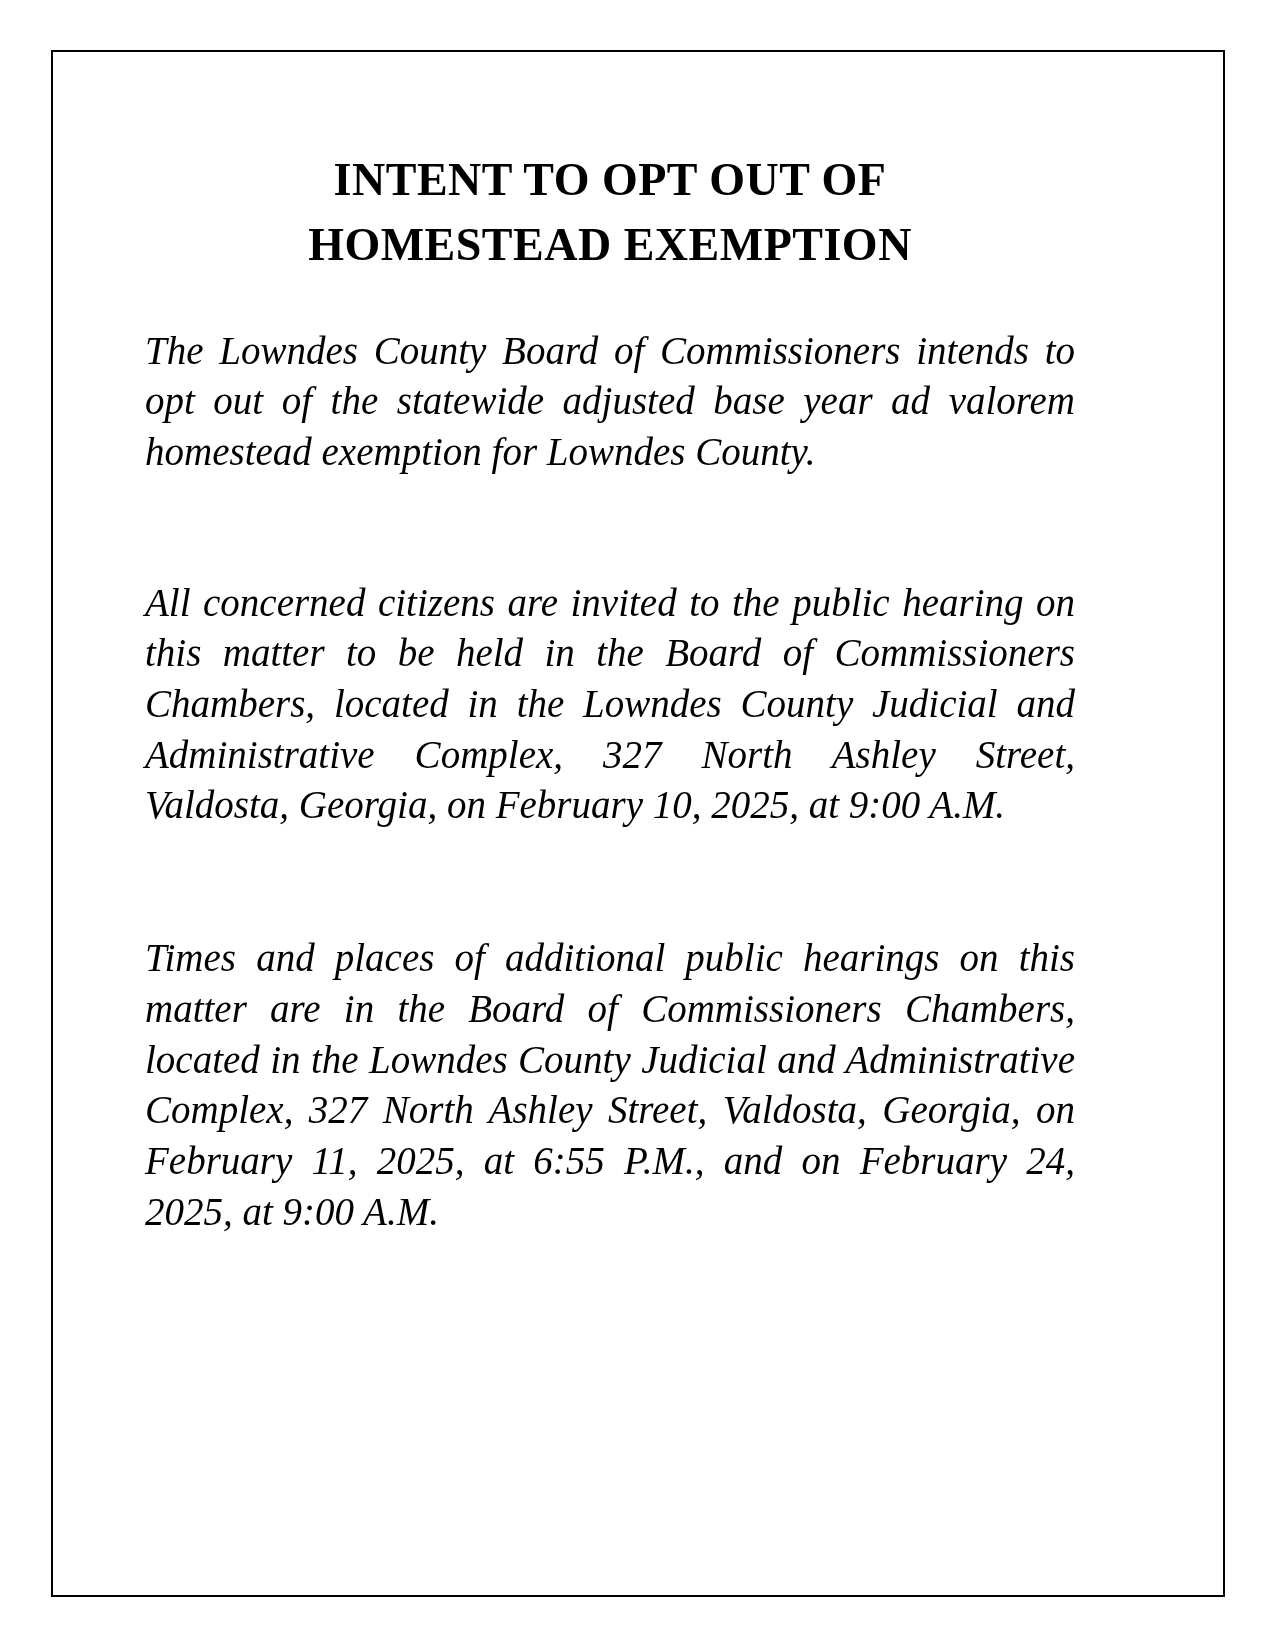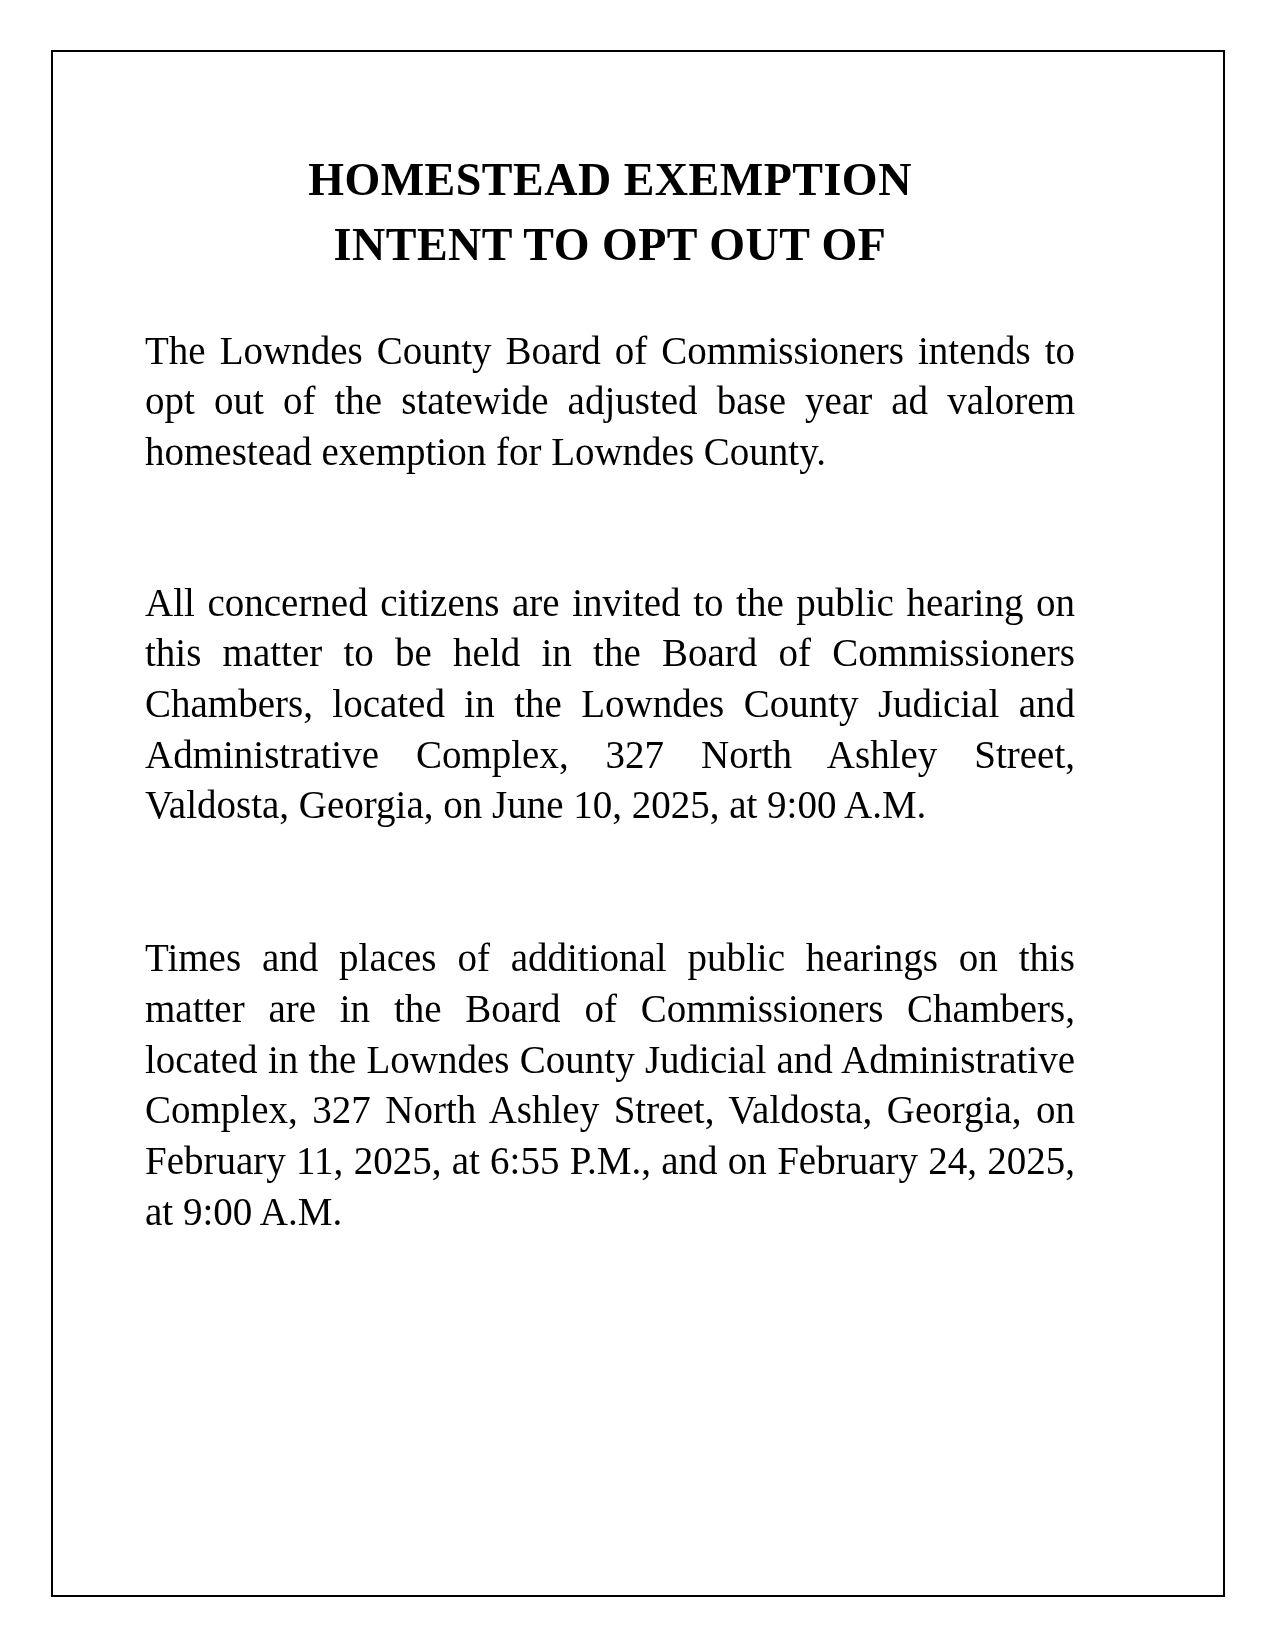--- a/index.html
+++ b/index.html
@@ -61,51 +61,52 @@
 
   .notice-paragraph {
     text-align: justify;
     text-justify: inter-word;
     font-size: 39px;
     line-height: 1.3;
     margin: 0;
     padding: 0;
     -webkit-hyphens: none;
     hyphens: none;
+    font-style: italic;
   }
   .notice-paragraph:last-child {
     text-align: justify;
   }
 
   
   .gap-title-p1 { height: 48px; }
   .gap-p1-p2    { height: 100px; }
   .gap-p2-p3    { height: 102px; }
 </style>
 </head>
 <body>
 
 <div id="page">
 
   <div id="notice-frame">
 
     <div id="notice-body">
 
       <h1 id="notice-title">
+        <span class="title-line">INTENT TO OPT OUT OF</span>
         <span class="title-line">HOMESTEAD EXEMPTION</span>
-        <span class="title-line">INTENT TO OPT OUT OF</span>
       </h1>
 
       <div class="gap-title-p1"></div>
 
       <p class="notice-paragraph">The Lowndes County Board of Commissioners intends to opt out of the statewide adjusted base year ad valorem homestead exemption for Lowndes County.</p>
 
       <div class="gap-p1-p2"></div>
 
-      <p class="notice-paragraph">All concerned citizens are invited to the public hearing on this matter to be held in the Board of Commissioners Chambers, located in the Lowndes County Judicial and Administrative Complex, 327 North Ashley Street, Valdosta, Georgia, on June 10, 2025, at 9:00 A.M.</p>
+      <p class="notice-paragraph">All concerned citizens are invited to the public hearing on this matter to be held in the Board of Commissioners Chambers, located in the Lowndes County Judicial and Administrative Complex, 327 North Ashley Street, Valdosta, Georgia, on February 10, 2025, at 9:00 A.M.</p>
 
       <div class="gap-p2-p3"></div>
 
       <p class="notice-paragraph">Times and places of additional public hearings on this matter are in the Board of Commissioners Chambers, located in the Lowndes County Judicial and Administrative Complex, 327 North Ashley Street, Valdosta, Georgia, on February 11, 2025, at 6:55 P.M., and on February 24, 2025, at 9:00 A.M.</p>
 
     </div>
   </div>
 </div>
 
 </body></html>

